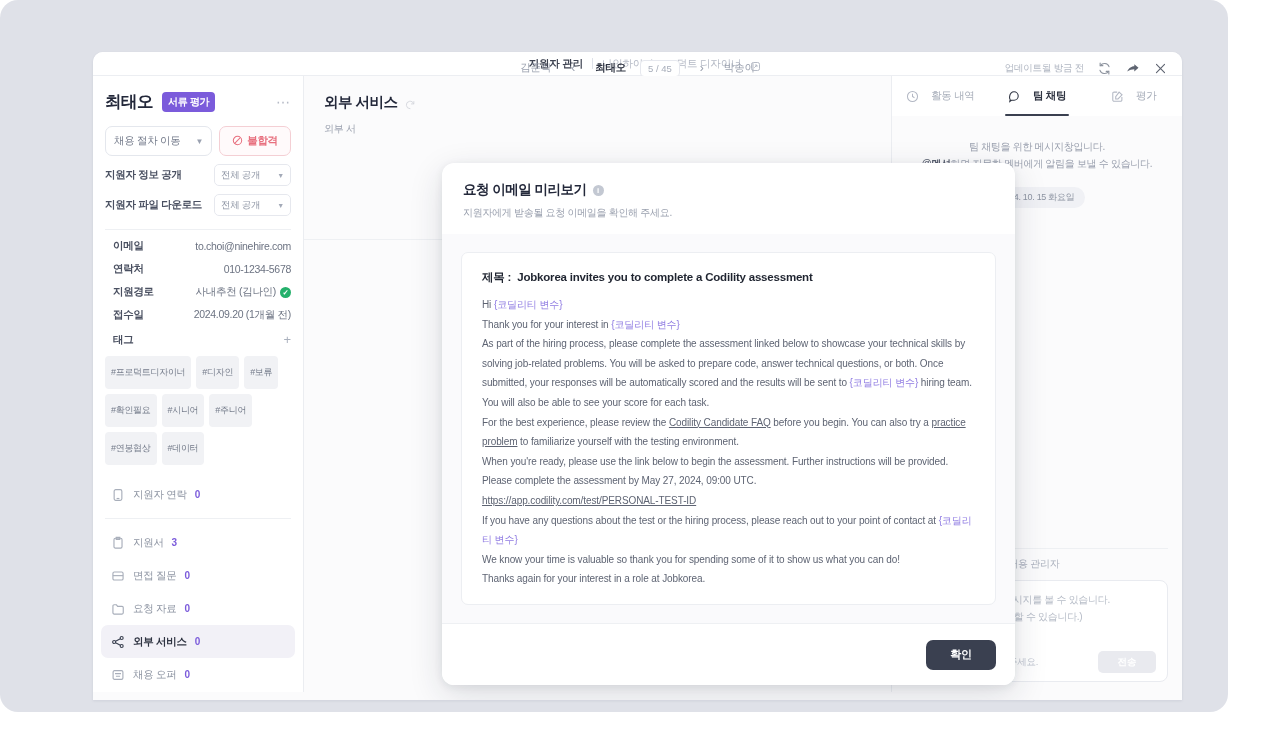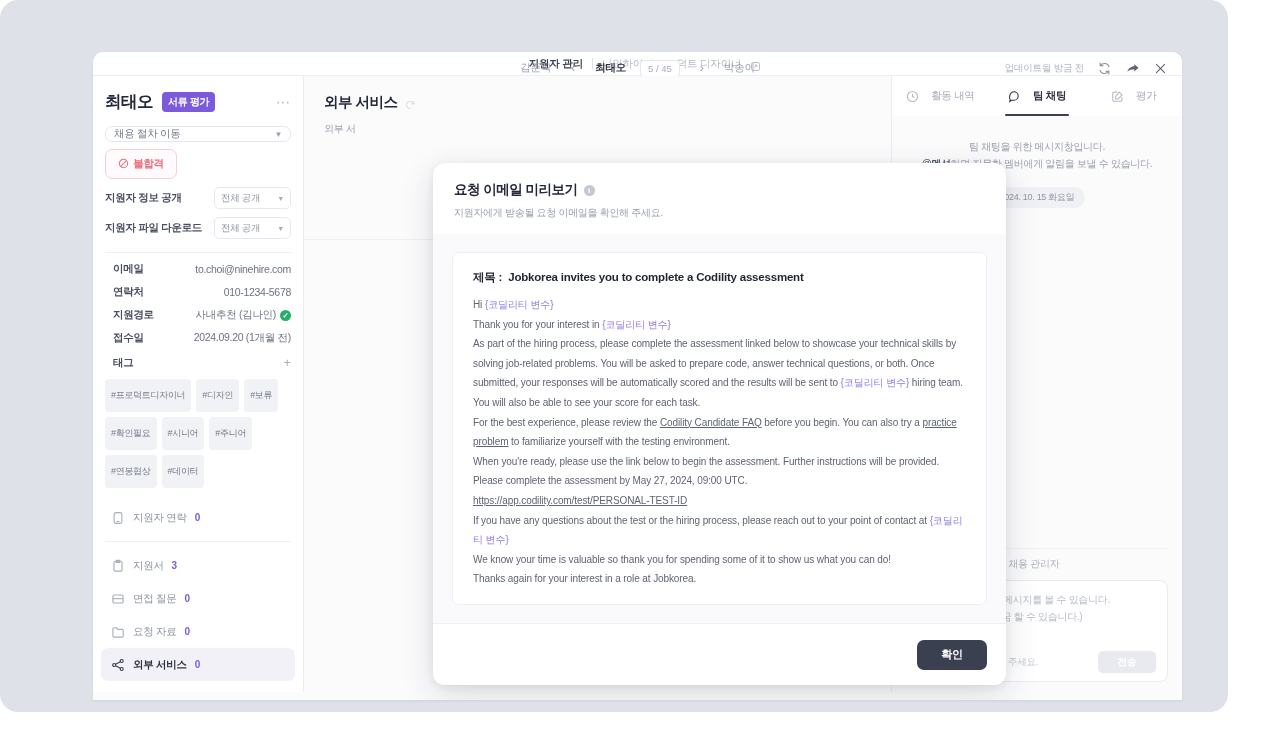--- a/index.html
+++ b/index.html
@@ -80,21 +80,21 @@
   .sb-namerow { display: flex; align-items: center; padding: 15px 12px 0 12px; }
   .sb-name { font-size: 16.5px; font-weight: bold; color: #23283a; letter-spacing: -.5px; }
   .sb-badge {
     margin-left: 9px;
     background: #7b5bdb; color: #fff;
     font-size: 10px; font-weight: bold;
     border-radius: 4px; padding: 3px 6px; letter-spacing: -.3px;
   }
   .sb-dots { margin-left: auto; color: #b5bac6; font-size: 14px; letter-spacing: 1px; cursor: pointer; line-height: 8px; }
 
-  .sb-btnrow { display: flex; gap: 7px; padding: 13px 12px 0 12px; flex-direction: column; }
+  .sb-btnrow { display: flex; gap: 7px; padding: 13px 12px 0 12px; }
   .sb-select {
     flex: 1; height: 30px;
     border: 1px solid #e4e7ed; border-radius: 7px;
     background: #fff;
     display: flex; align-items: center; padding: 0 8px;
     font-size: 10.5px; color: #737a8a; letter-spacing: -.3px;
     cursor: pointer;
   }
   .sb-select .caret { margin-left: auto; color: #9aa1b0; font-size: 8px; }
   .sb-reject {
@@ -206,21 +206,21 @@
     margin-left: auto; width: 58px; height: 22px;
     background: #e9eaef; border-radius: 5px;
     display: flex; align-items: center; justify-content: center;
     font-size: 9.5px; color: #fff; font-weight: bold; cursor: pointer;
   }
 
   
   .scrim { position: absolute; inset: 0; background: rgba(255,255,255,0.0); }
   .modal {
     position: absolute;
-    left: 340px; top: 111px;
+    left: 349px; top: 111px;
     width: 573px; height: 522px;
     background: #fff; border-radius: 12px;
     box-shadow: 0 10px 34px rgba(28,33,56,.14), 0 2px 8px rgba(28,33,56,.08);
     display: flex; flex-direction: column;
     overflow: hidden;
   }
   .m-head { padding: 18px 21px 14px 21px; }
   .m-title-row { display: flex; align-items: center; gap: 6px; }
   .m-title { font-size: 13.5px; font-weight: bold; color: #23283a; letter-spacing: -.5px; }
   .m-info {

